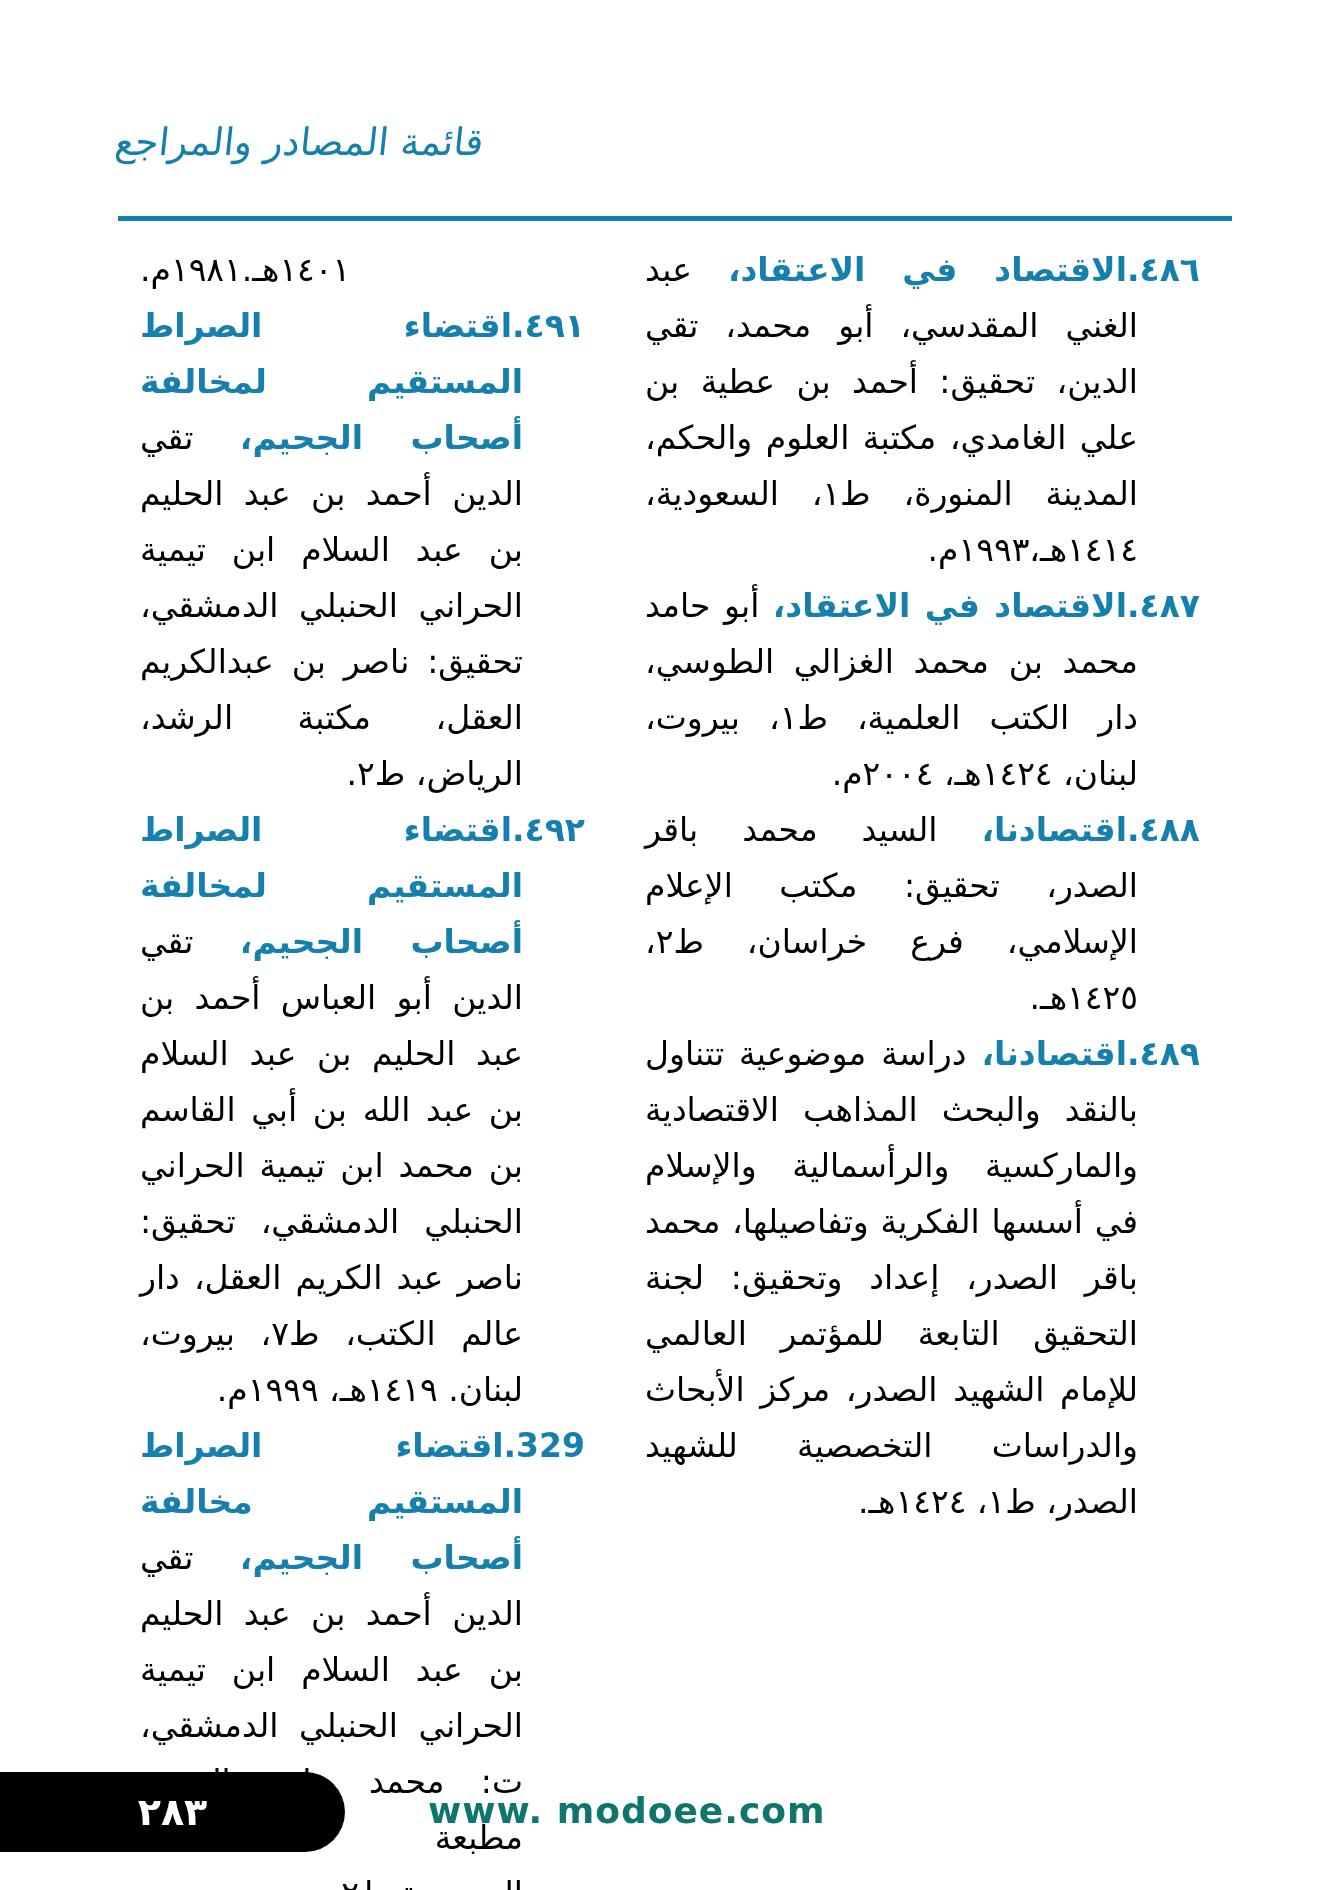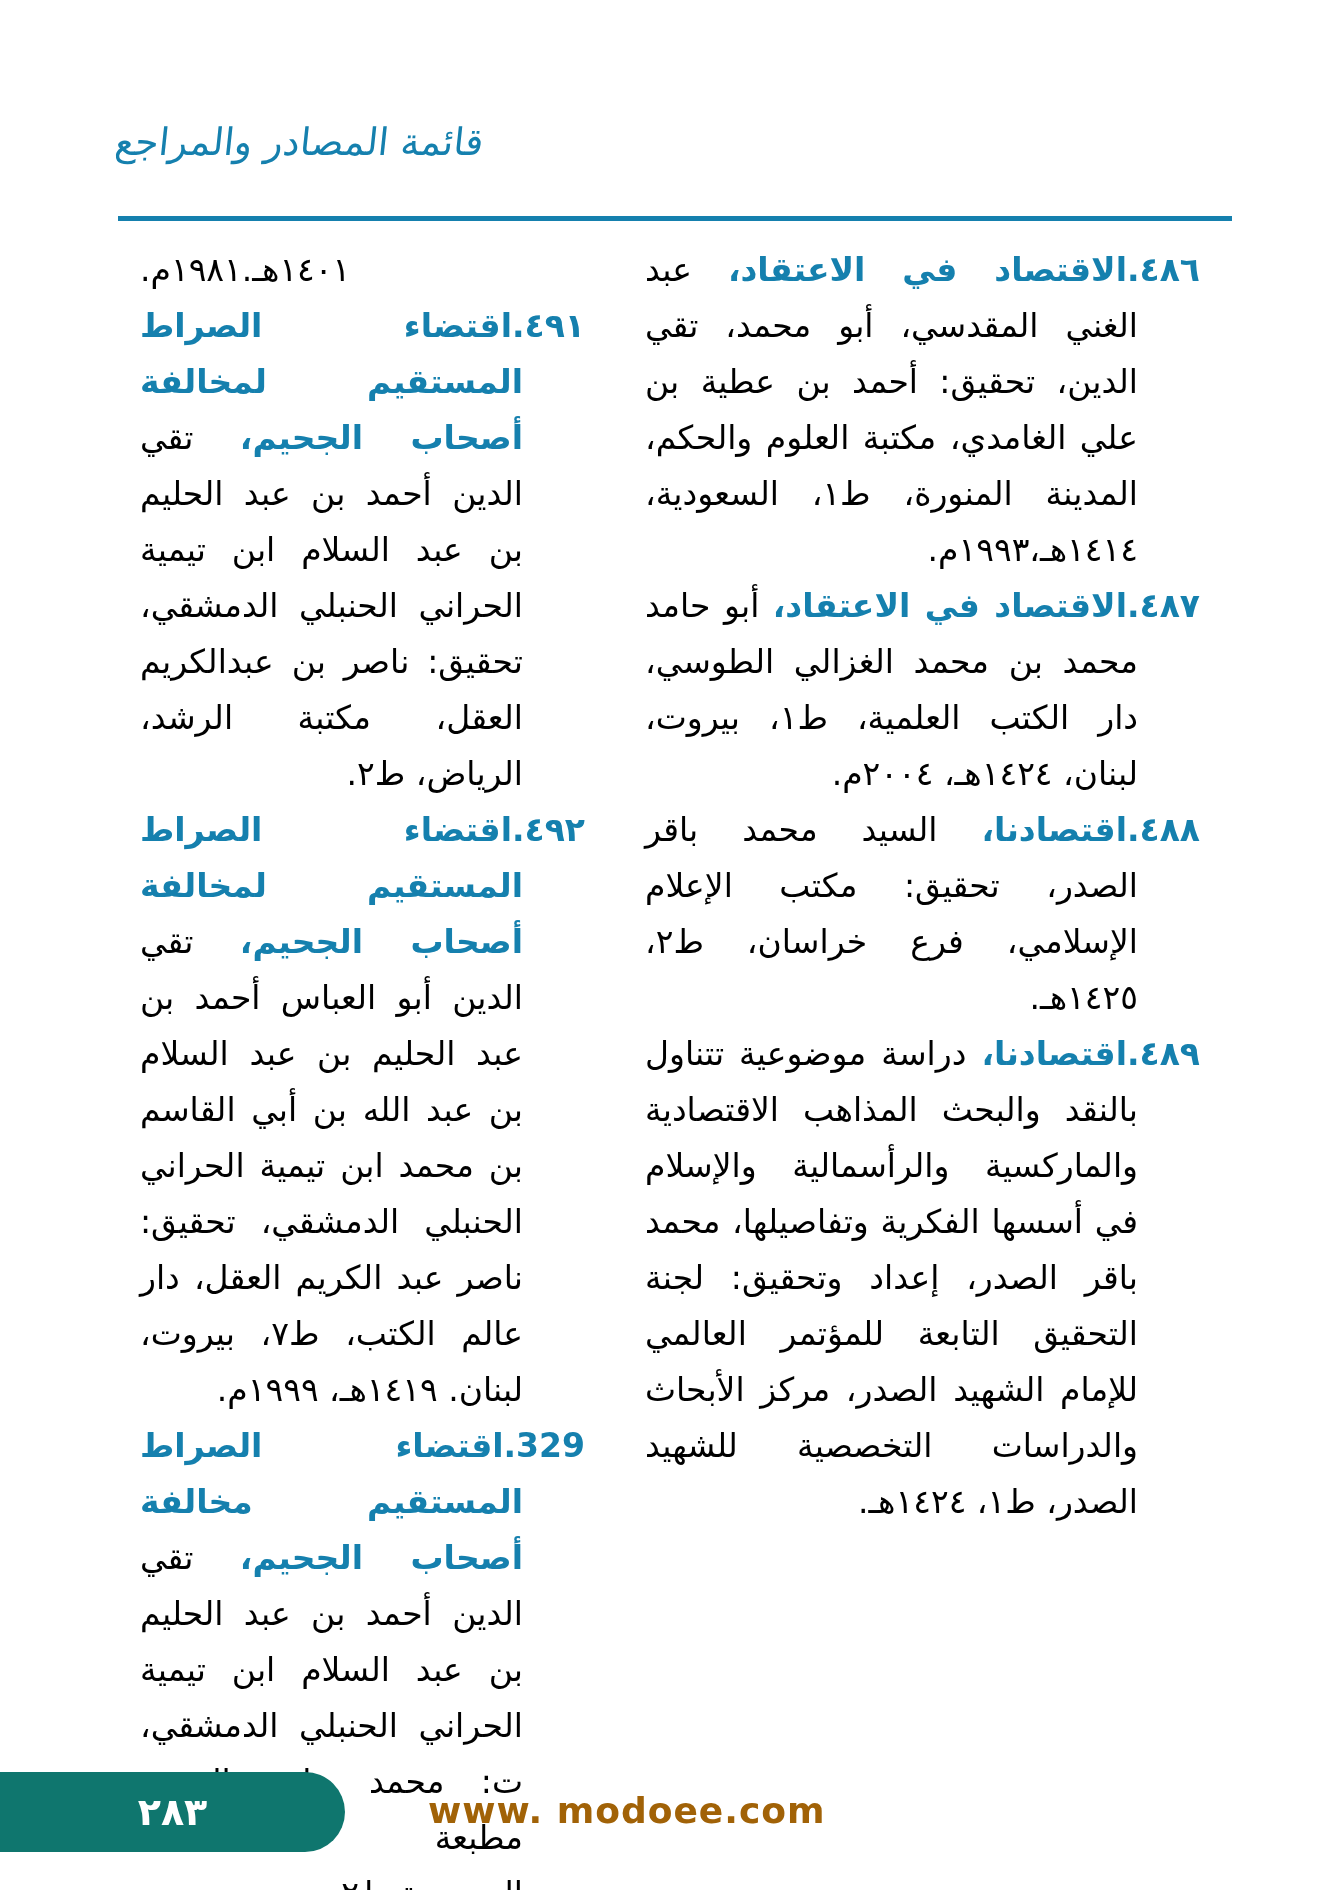--- a/index.html
+++ b/index.html
@@ -68,38 +68,38 @@
   .entry-title { color: #1580ae; font-weight: bold; }
   .entry-details { color: #000; }
 
   
   .footer-badge {
     position: absolute;
     left: 0;
     top: 1772px;
     width: 345px;
     height: 80px;
-    background: #0f766e;
+    background: #000000;
     border-radius: 0 42px 42px 0;
     text-align: center;
   }
   .footer-page-number {
     color: #ffffff;
     font-size: 38px;
     font-weight: bold;
     line-height: 80px;
     direction: rtl;
   }
   .footer-site {
     position: absolute;
     left: 428px;
     top: 1772px;
     height: 80px;
     line-height: 78px;
-    color: #a16207;
+    color: #0f766e;
     font-size: 36px;
     font-weight: bold;
     letter-spacing: 1px;
     text-decoration: none;
   }
 </style>
 </head>
 <body>
 
 <div class="page-header">

